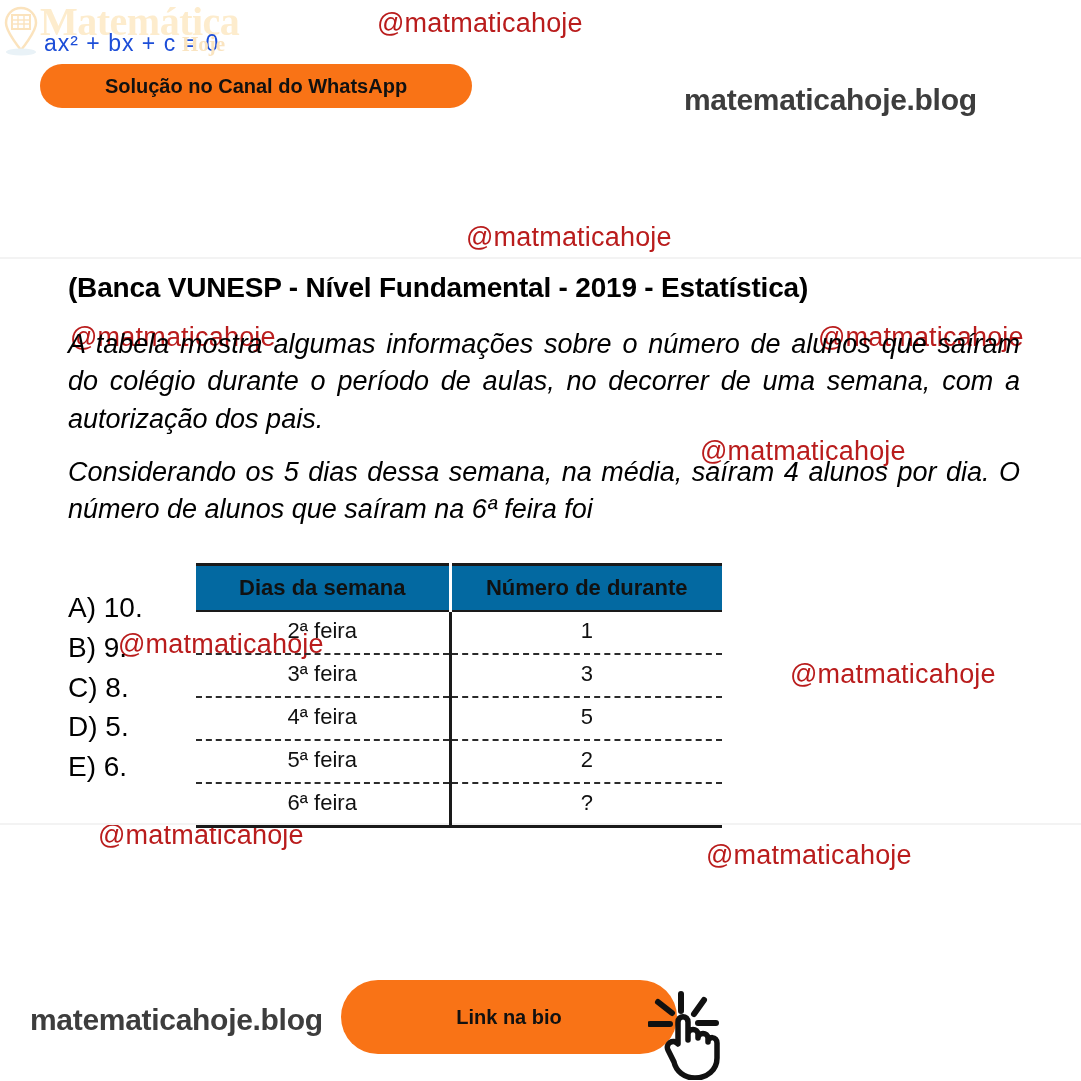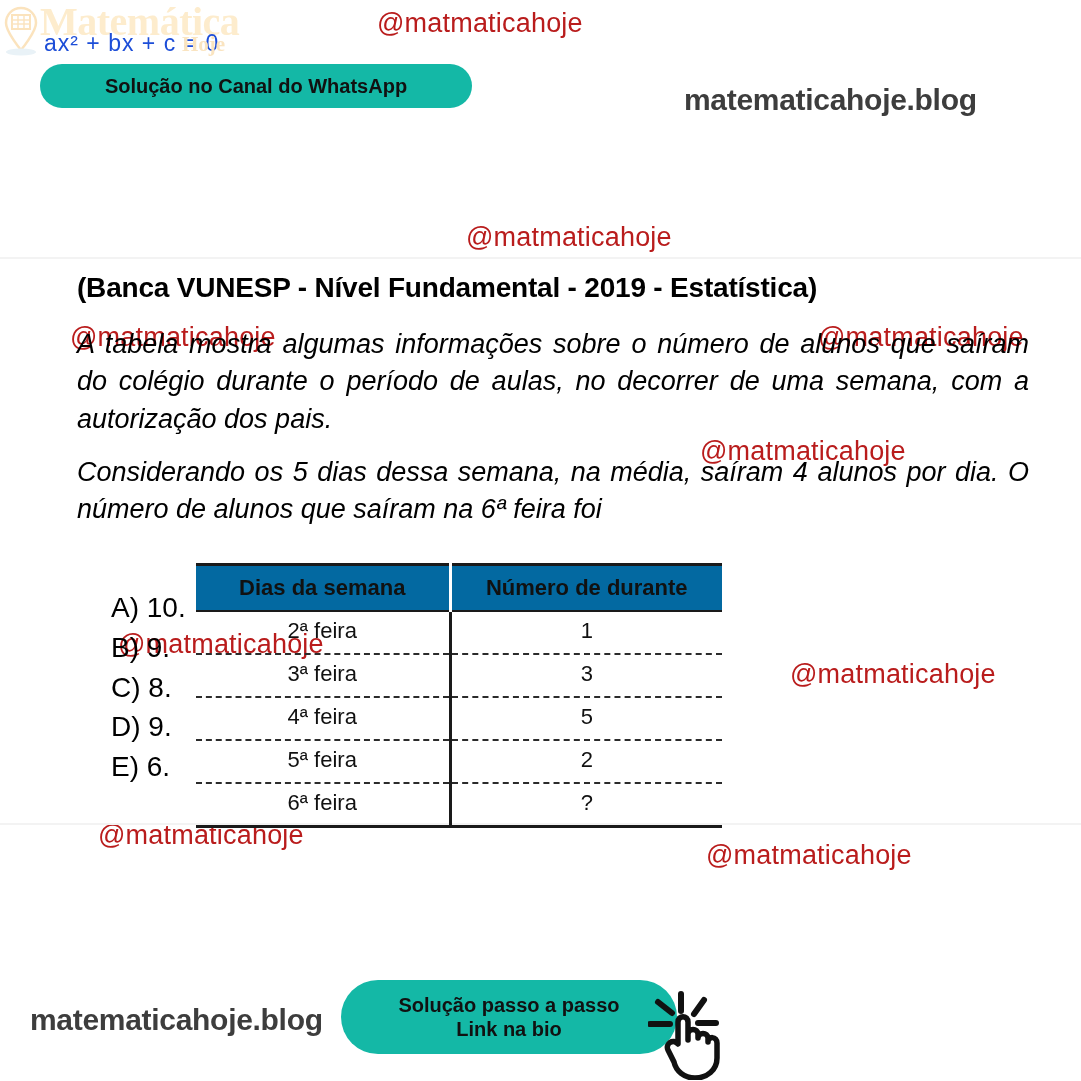--- a/index.html
+++ b/index.html
@@ -55,21 +55,21 @@
     position: absolute; left: 178px; top: 30px;
     font-family: "Liberation Serif", serif;
     font-weight: bold;
     font-size: 21px;
     color: #fae4c0;
   }
 
   
   .pill {
     position: absolute;
-    background: #14b8a6;
+    background: #f97316;
     border-radius: 999px;
     color: #111111;
     font-weight: bold;
     display: flex;
     align-items: center;
     justify-content: center;
     text-align: right;
     z-index: 4;
     line-height: 1.22;
   }
@@ -112,21 +112,21 @@
     left: 0; width: 1081px; height: 2px;
     background: #f3f3f3;
     z-index: 1;
   }
   #hr-top { top: 257px; }
   #hr-bottom { top: 823px; }
 
   
   #content {
     position: absolute;
-    left: 77px; top: 272px;
+    left: 68px; top: 272px;
     width: 952px;
     z-index: 3;
     color: #000000;
   }
   #q-title {
     font-size: 28px;
     font-weight: bold;
     letter-spacing: -0.2px;
     margin-bottom: 22px;
   }
@@ -138,21 +138,20 @@
     font-style: italic;
   }
   .para.last { margin-bottom: 4px; }
 
   
   #options {
     position: absolute;
     left: 68px; top: 588px;
     z-index: 3;
     color: #000000;
-    margin-left: 43px;
   }
   .opt {
     font-size: 28px;
     line-height: 1.42;
     white-space: nowrap;
   }
 
   
   #table-wrap {
     position: absolute;
@@ -237,21 +236,21 @@
   <div id="content">
     <div id="q-title">(Banca VUNESP - Nível Fundamental - 2019 - Estatística)</div>
     <div class="para">A tabela mostra algumas informações sobre o número de alunos que saíram do colégio durante o período de aulas, no decorrer de uma semana, com a autorização dos pais.</div>
     <div class="para last">Considerando os 5 dias dessa semana, na média, saíram 4 alunos por dia. O número de alunos que saíram na 6ª feira foi</div>
   </div>
 
   <div id="options">
       <div class="opt">A) 10.</div>
       <div class="opt">B) 9.</div>
       <div class="opt">C) 8.</div>
-      <div class="opt">D) 9.</div>
+      <div class="opt">D) 5.</div>
       <div class="opt">E) 6.</div>
     </div>
 
   <div id="table-wrap">
     <table class="qtable">
       <thead>
         <tr>
           <th class="c1">Dias da semana</th>
           <th class="c2">Número de durante</th>
         </tr>
@@ -277,21 +276,20 @@
             <td class="c1">6ª feira</td>
             <td class="c2">?</td>
           </tr>
         </tbody>
     </table>
   </div>
 
   <div id="site-bottom">matematicahoje.blog</div>
 
   <div class="pill" id="btn-bio">
-    <span class="l1">Solução passo a passo</span>
     <span class="l2">Link na bio</span>
   </div>
 
   <svg id="click-hand" viewBox="0 0 96 92">
     <g stroke="#111111" stroke-width="6" stroke-linecap="round" fill="none">
       <line x1="2" y1="36" x2="22" y2="36"></line>
       <line x1="10" y1="14" x2="24" y2="25"></line>
       <line x1="33" y1="6" x2="33" y2="23"></line>
       <line x1="56" y1="12" x2="46" y2="26"></line>
       <line x1="68" y1="35" x2="50" y2="35"></line>

